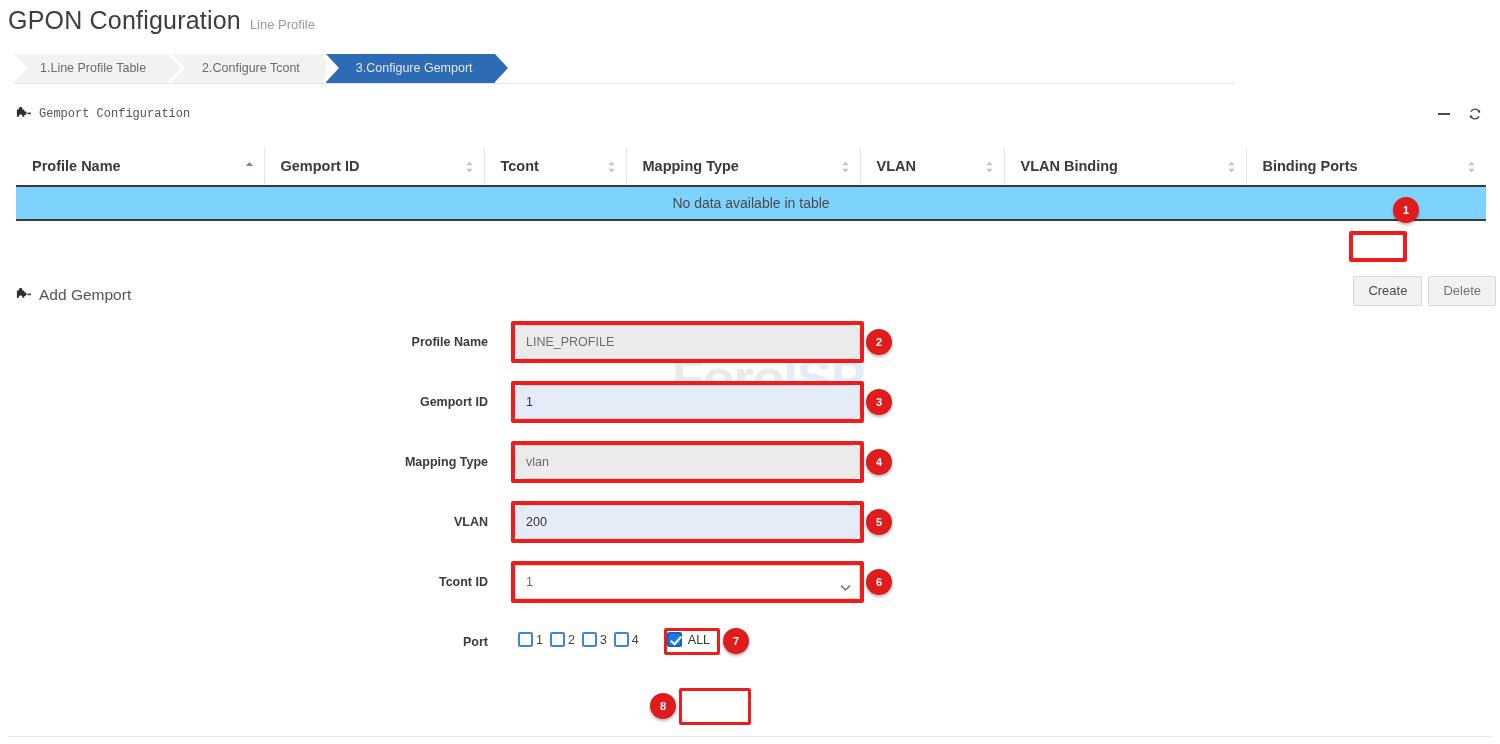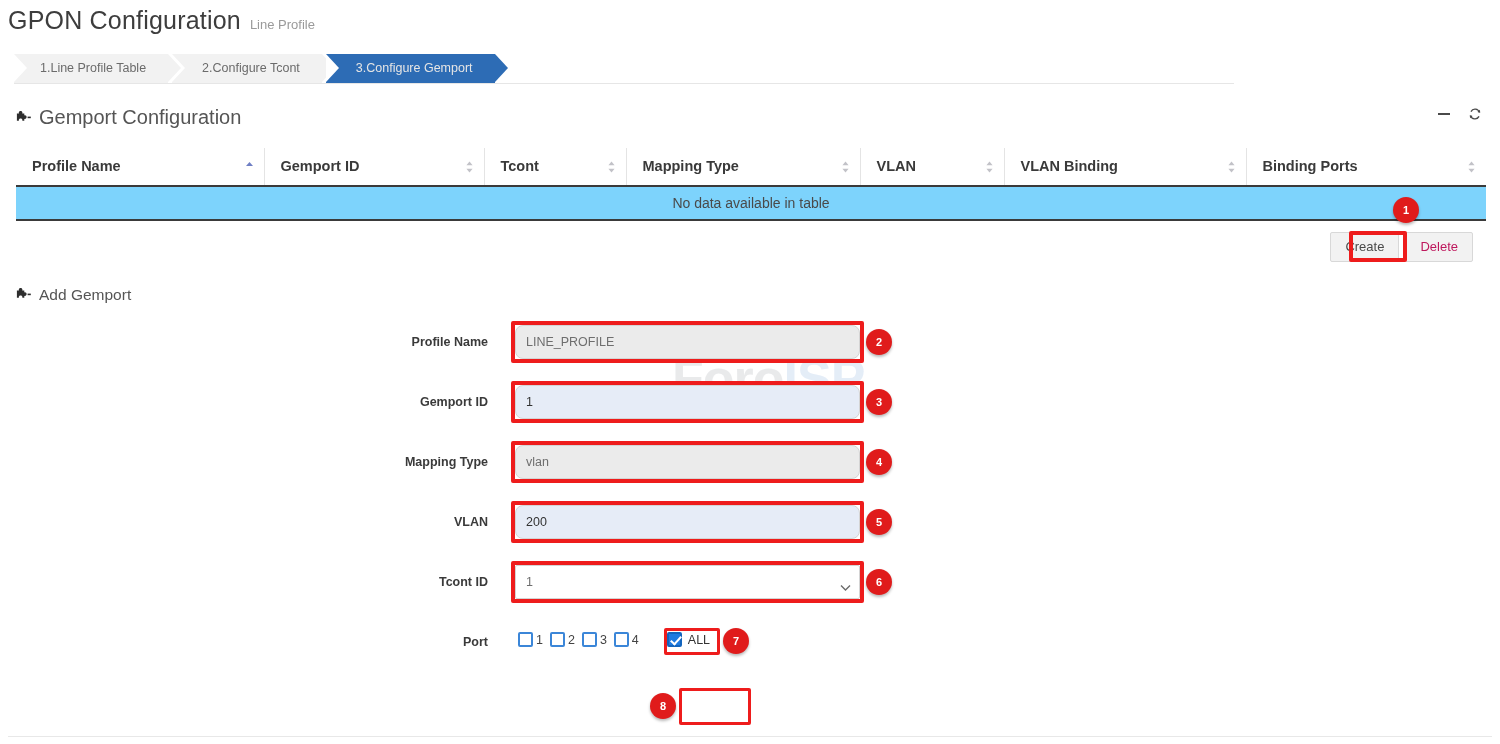--- a/index.html
+++ b/index.html
@@ -58,47 +58,47 @@
   }
   .step.active { background: #2d6cb5; color: #e5e5e5; z-index: 3; }
   .step.active::after { border-left-color: #2d6cb5; }
   .stepper-rule {
     position: absolute; left: 14px; top: 83px; width: 1220px; height: 1px; background: #e6e6e6;
   }
 
   
   .panel-head { position: absolute; left: 15px; top: 106px; display: flex; align-items: center; }
   .puzzle { width: 16px; height: 16px; flex: 0 0 16px; margin-right: 8px; }
-  .panel-head .ph-title { font-size: 20px; color: #555; }
+  .panel-head .ph-title { font-size: 12px; color: #555; font-family: Liberation Mono, monospace; }
   .panel-tools { position: absolute; right: 18px; top: 107px; display: flex; align-items: center; gap: 18px; }
   .tool-minus { width: 12px; height: 2px; background: #4a4a4a; display: block; }
   .tool-refresh { width: 14px; height: 14px; display: block; }
 
   
   .tbl { position: absolute; left: 16px; top: 148px; width: 1470px; border-collapse: collapse; }
   .tbl th {
     background: #ffffff; border-bottom: 2px solid #3a3a3a; border-right: 1px solid #e4e4e4;
     font-size: 14.5px; color: #3a3a3a; font-weight: bold; text-align: left;
     padding: 9px 12px 10px 16px; height: 38px; position: relative; white-space: nowrap;
   }
   .tbl th:last-child { border-right: none; }
   .sort { position: absolute; right: 10px; top: 50%; transform: translateY(-50%); width: 9px; height: 14px; }
   .tbl td.empty {
     background: #7dd3fc; border-bottom: 2px solid #3a3a3a;
     text-align: center; font-size: 14px; color: #4a4a4a; height: 32px; padding: 8px;
   }
 
   
-  .tbl-actions { position: absolute; right: 27px; top: 232px; display: flex; gap: 6px; align-items: flex-end; }
+  .tbl-actions { position: absolute; right: 4px; top: 232px; display: flex; gap: 6px; align-items: flex-end; }
   .btn {
     font-size: 13px; padding: 6px 14px; border: 1px solid #d8d8d8; background: #f2f2f2;
     color: #4a4a4a; border-radius: 2px; cursor: pointer; line-height: 1.25;
     font-family: "Liberation Sans", sans-serif;
   }
-  .btn.disabled { color: #be185d; }
+  .btn.disabled { color: #737373; margin-top: 44px; }
   .btn-primary { background: #2d6cb5; border-color: #2a5fa0; color: #fff; }
   .btn-plain { background: #f4f4f4; border-color: #dcdcdc; color: #555; }
 
   
   .sec2-head { position: absolute; left: 15px; top: 286px; display: flex; align-items: center; }
   .sec2-head .ph-title { font-size: 15.5px; color: #555; }
 
   
   .form { position: absolute; left: 0; top: 318px; width: 1500px; }
   .frow { position: relative; height: 60px; }

